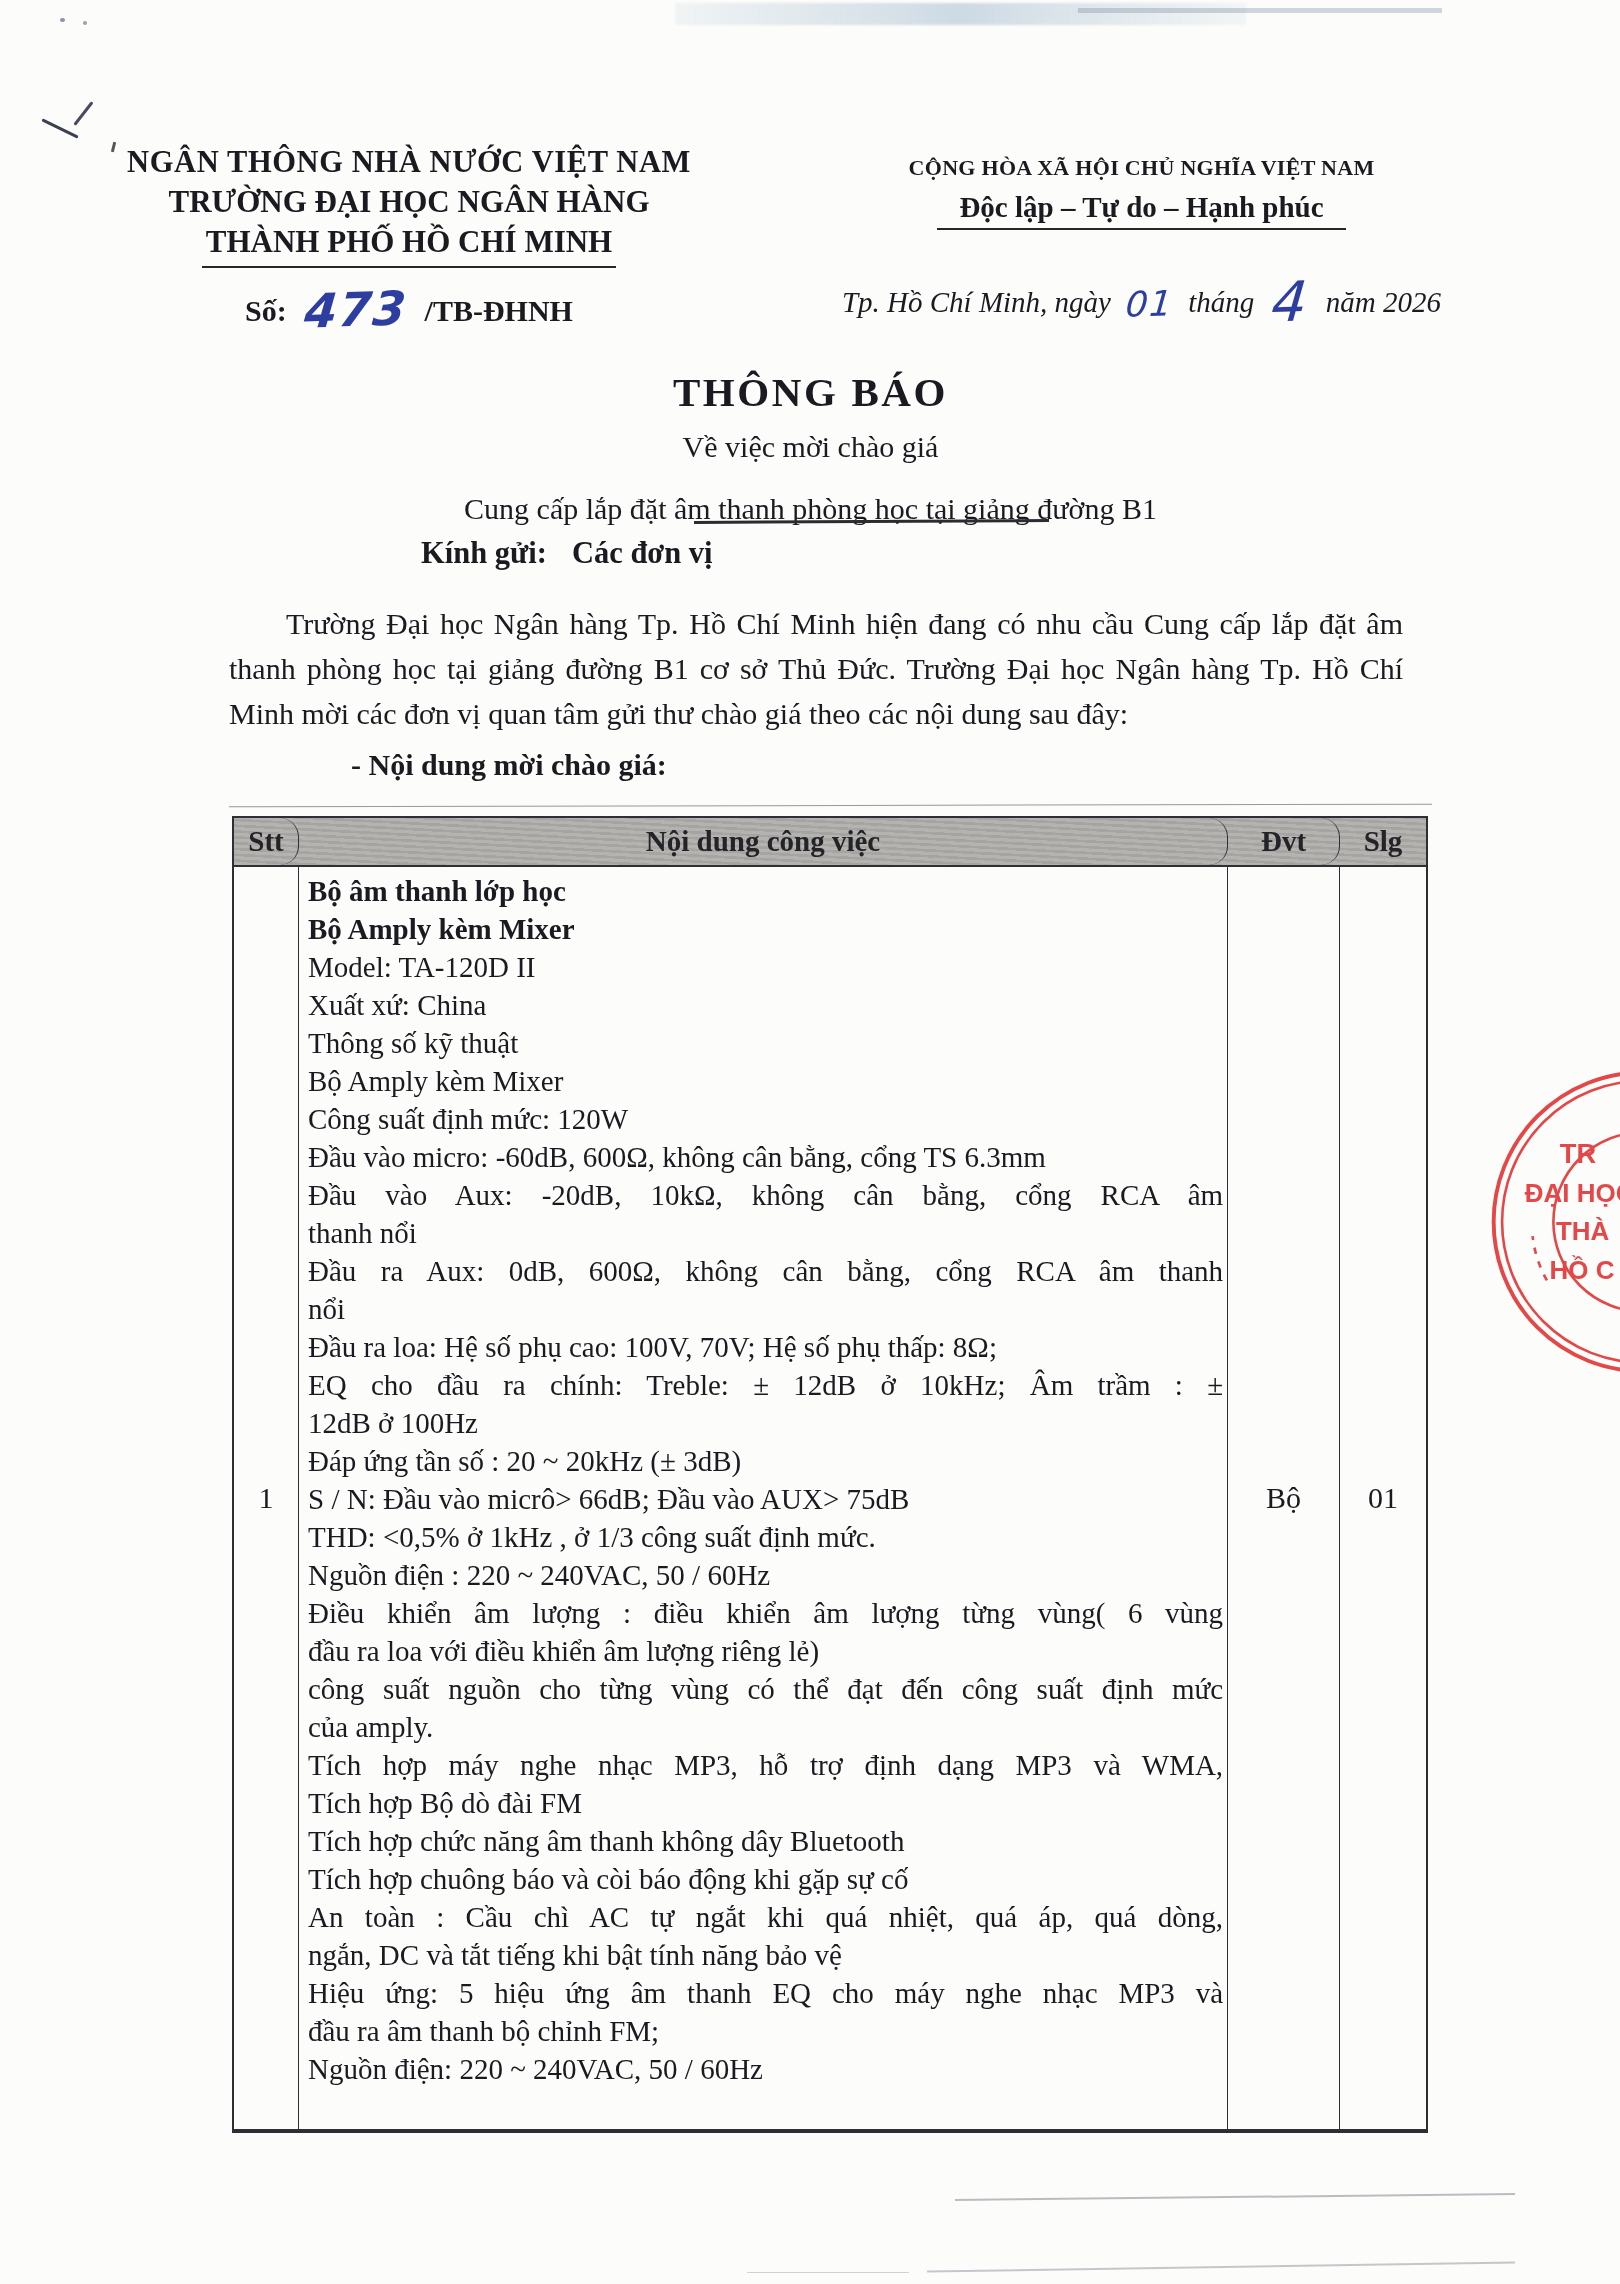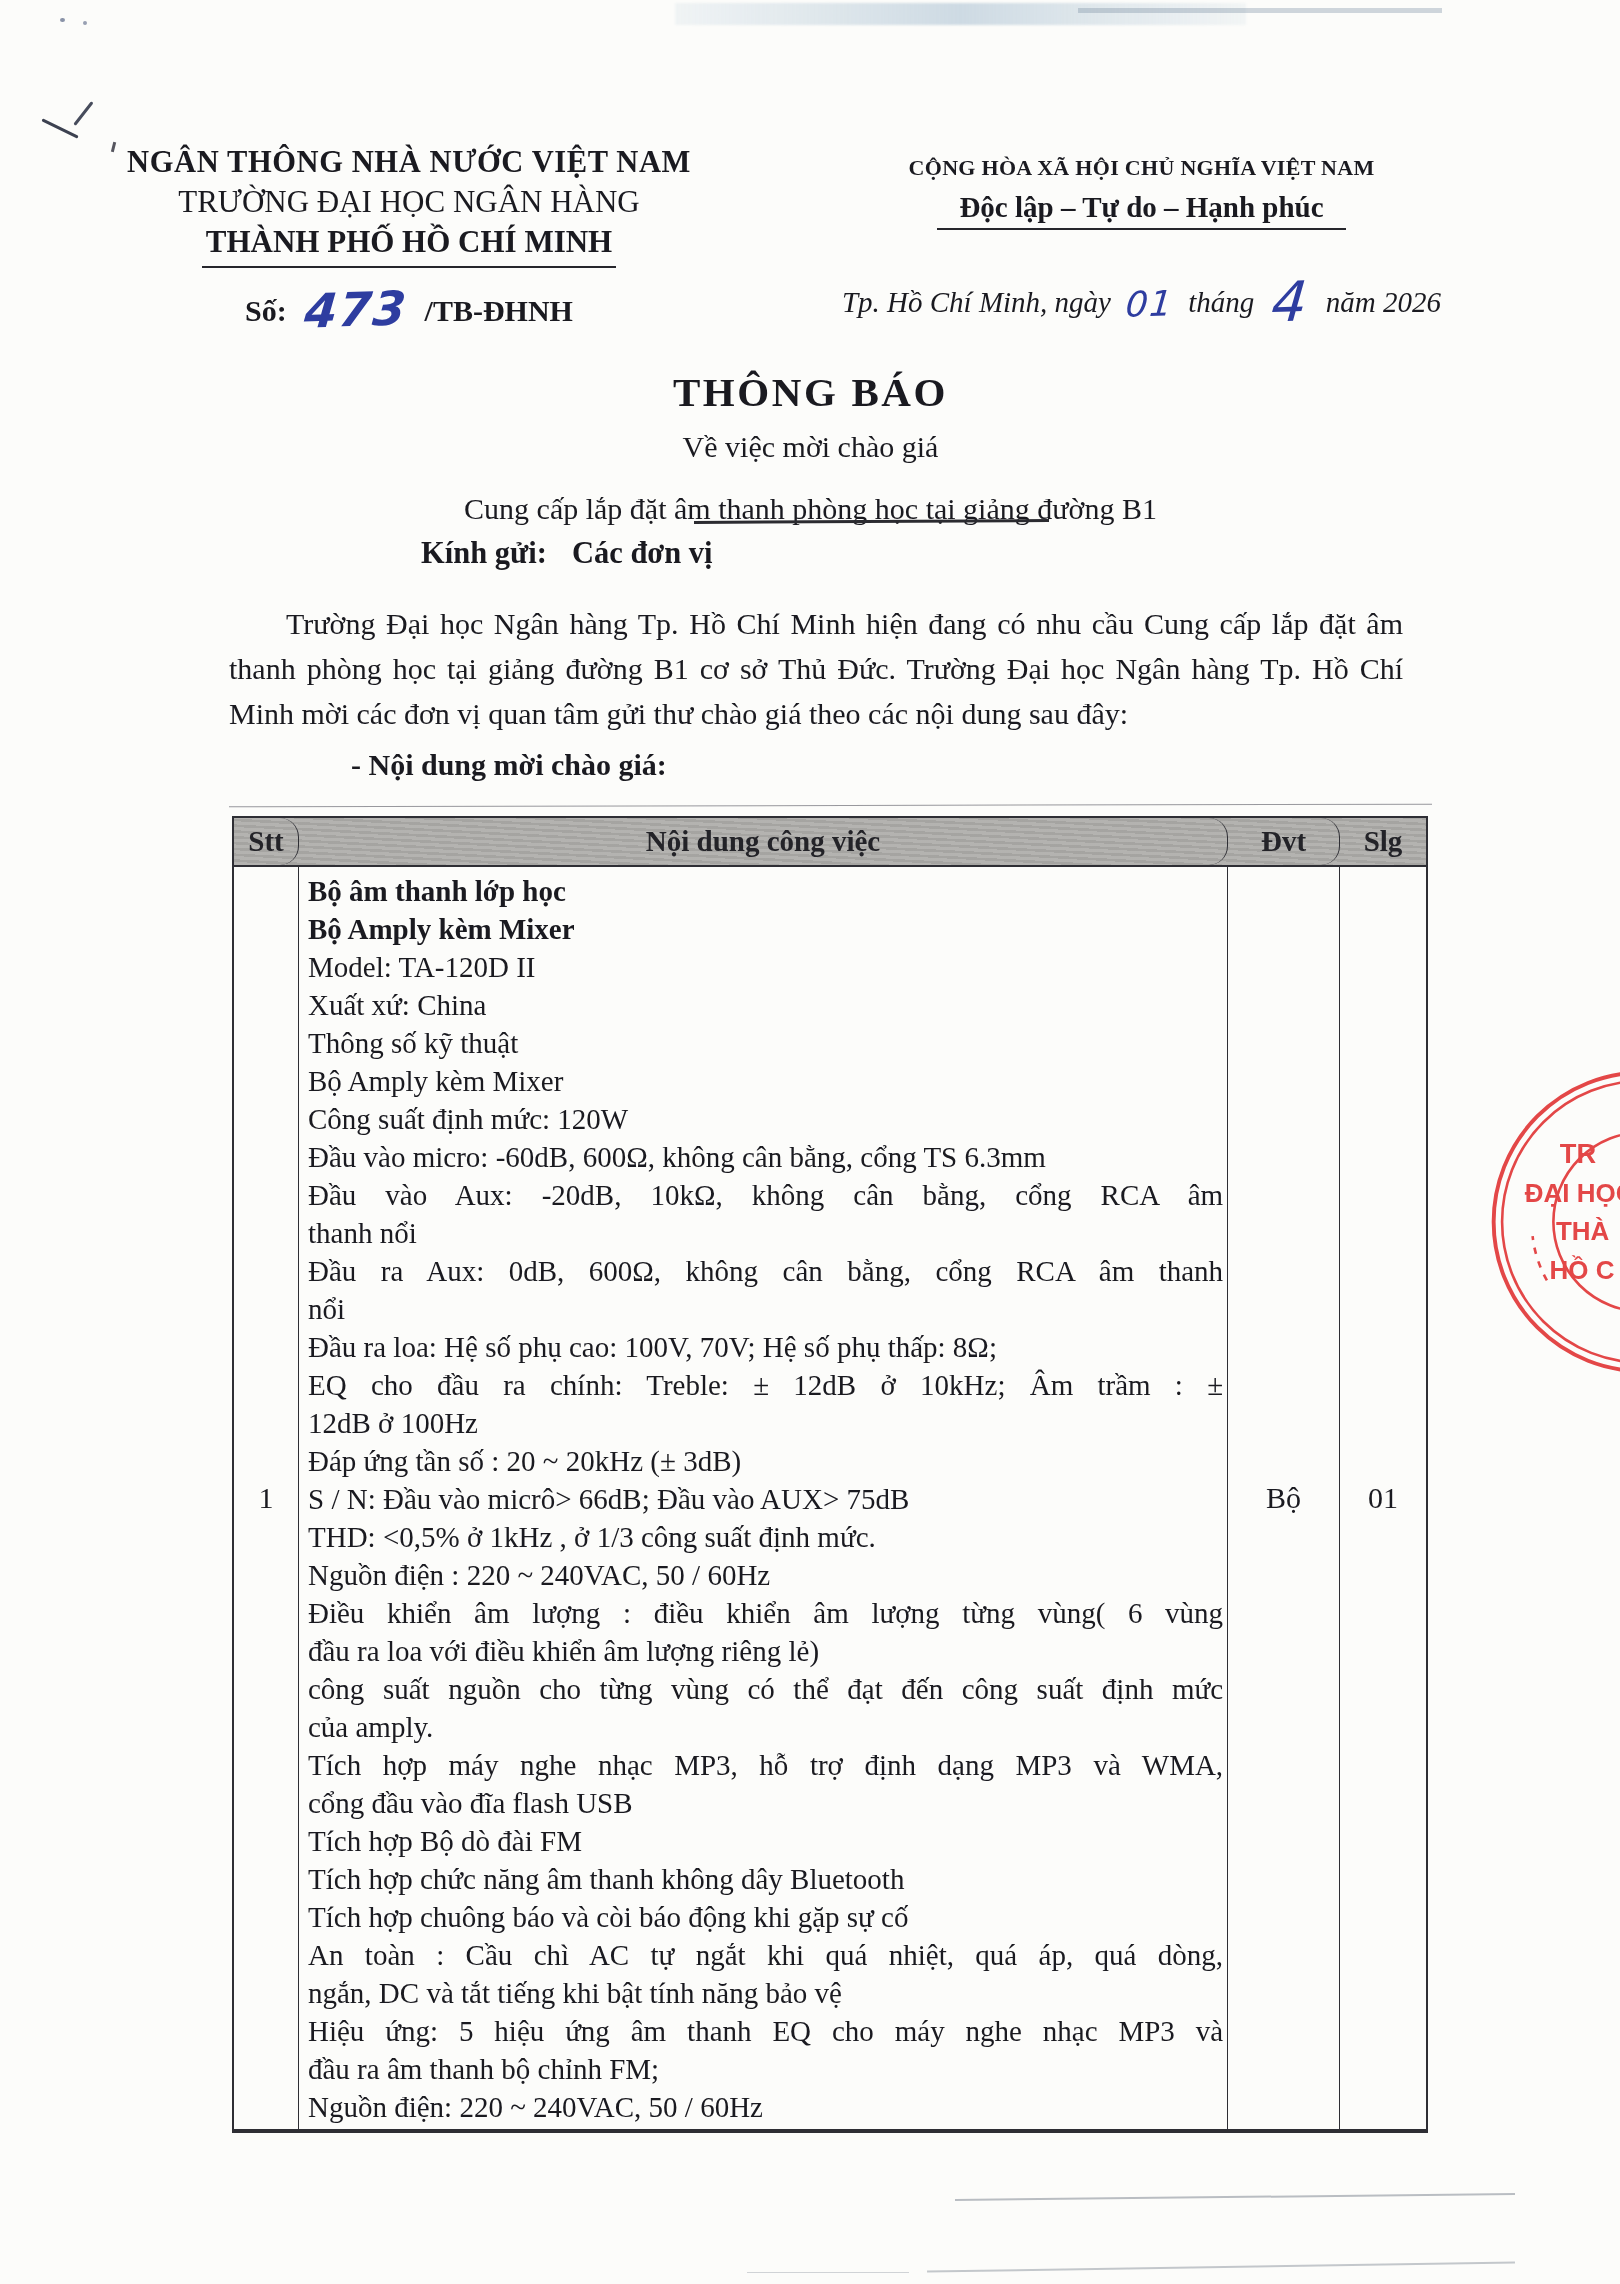--- a/index.html
+++ b/index.html
@@ -14,21 +14,21 @@
   .pen-mark2{position:absolute;left:69px;top:112px;width:29px;height:3.2px;background:#474c5c;transform:rotate(-52deg);border-radius:1.9px;}
   .pen-dot1{position:absolute;left:60px;top:18px;width:4.5px;height:3.9px;background:#8a93a8;border-radius:50%;}
   .pen-dot2{position:absolute;left:83px;top:21px;width:3.9px;height:3.9px;background:#98a0b2;border-radius:50%;}
   .tick{position:absolute;left:112px;top:142px;width:2.6px;height:10.4px;background:#55555e;transform:rotate(14deg);}
   .faint-line1{position:absolute;left:955px;top:2196px;width:560px;height:1.9px;background:#b9bdc2;transform:rotate(-.6deg);}
   .faint-line2{position:absolute;left:927px;top:2266px;width:588px;height:1.9px;background:#c3c7cb;transform:rotate(-.9deg);}
   .faint-line3{position:absolute;left:747px;top:2272px;width:162px;height:1.3px;background:#d0d3d6;}
   
   .hdr-left{position:absolute;left:70px;top:142px;width:678px;text-align:center;}
   .hdr-left .l1{font-size:30.5px;font-weight:600;letter-spacing:0.6px;line-height:40px;}
-  .hdr-left .l2{font-size:31px;font-weight:normal;line-height:40px;}
+  .hdr-left .l2{font-size:31px;font-weight:bold;line-height:40px;}
   .hdr-left .l3{font-size:31px;font-weight:bold;line-height:40px;}
   .hdr-left .l3 .u{display:inline-block;border-bottom:2.6px solid #26262c;padding:0 3.9px 3.9px;}
   .hdr-left .l4{margin-top:9px;font-size:30px;font-weight:bold;}
   .hdr-right{position:absolute;left:765px;top:148px;width:753px;text-align:center;}
   .hdr-right .r1{font-size:22px;font-weight:bold;letter-spacing:0.3px;line-height:39px;}
   .hdr-right .r2{margin-top:3.9px;font-size:29px;font-weight:bold;}
   .hdr-right .r2 .u2{display:inline-block;border-bottom:2.6px solid #26262c;padding:0 22px 4px;}
   .hdr-right .r3{margin-top:31px;font-size:29px;}
   .it{font-style:italic;}
   .hw{font-family:"DejaVu Sans",sans-serif;font-style:italic;color:#2e3da0;display:inline-block;
@@ -157,21 +157,20 @@
             <div class="spec-line">12dB ở 100Hz</div>
             <div class="spec-line">Đáp ứng tần số : 20 ~ 20kHz (± 3dB)</div>
             <div class="spec-line">S / N: Đầu vào micrô&gt; 66dB; Đầu vào AUX&gt; 75dB</div>
             <div class="spec-line">THD: &lt;0,5% ở 1kHz , ở 1/3 công suất định mức.</div>
             <div class="spec-line">Nguồn điện : 220 ~ 240VAC, 50 / 60Hz</div>
             <div class="spec-line j">Điều khiển âm lượng : điều khiển âm lượng từng vùng( 6 vùng</div>
             <div class="spec-line">đầu ra loa với điều khiển âm lượng riêng lẻ)</div>
             <div class="spec-line j">công suất nguồn cho từng vùng có thể đạt đến công suất định mức</div>
             <div class="spec-line">của amply.</div>
             <div class="spec-line j">Tích hợp máy nghe nhạc MP3, hỗ trợ định dạng MP3 và WMA,</div>
-            <div class="spec-line">cổng đầu vào đĩa flash USB</div>
             <div class="spec-line">Tích hợp Bộ dò đài FM</div>
             <div class="spec-line">Tích hợp chức năng âm thanh không dây Bluetooth</div>
             <div class="spec-line">Tích hợp chuông báo và còi báo động khi gặp sự cố</div>
             <div class="spec-line j">An toàn : Cầu chì AC tự ngắt khi quá nhiệt, quá áp, quá dòng,</div>
             <div class="spec-line">ngắn, DC và tắt tiếng khi bật tính năng bảo vệ</div>
             <div class="spec-line j">Hiệu ứng: 5 hiệu ứng âm thanh EQ cho máy nghe nhạc MP3 và</div>
             <div class="spec-line">đầu ra âm thanh bộ chỉnh FM;</div>
             <div class="spec-line">Nguồn điện: 220 ~ 240VAC, 50 / 60Hz</div>
           </div>
       </div>

